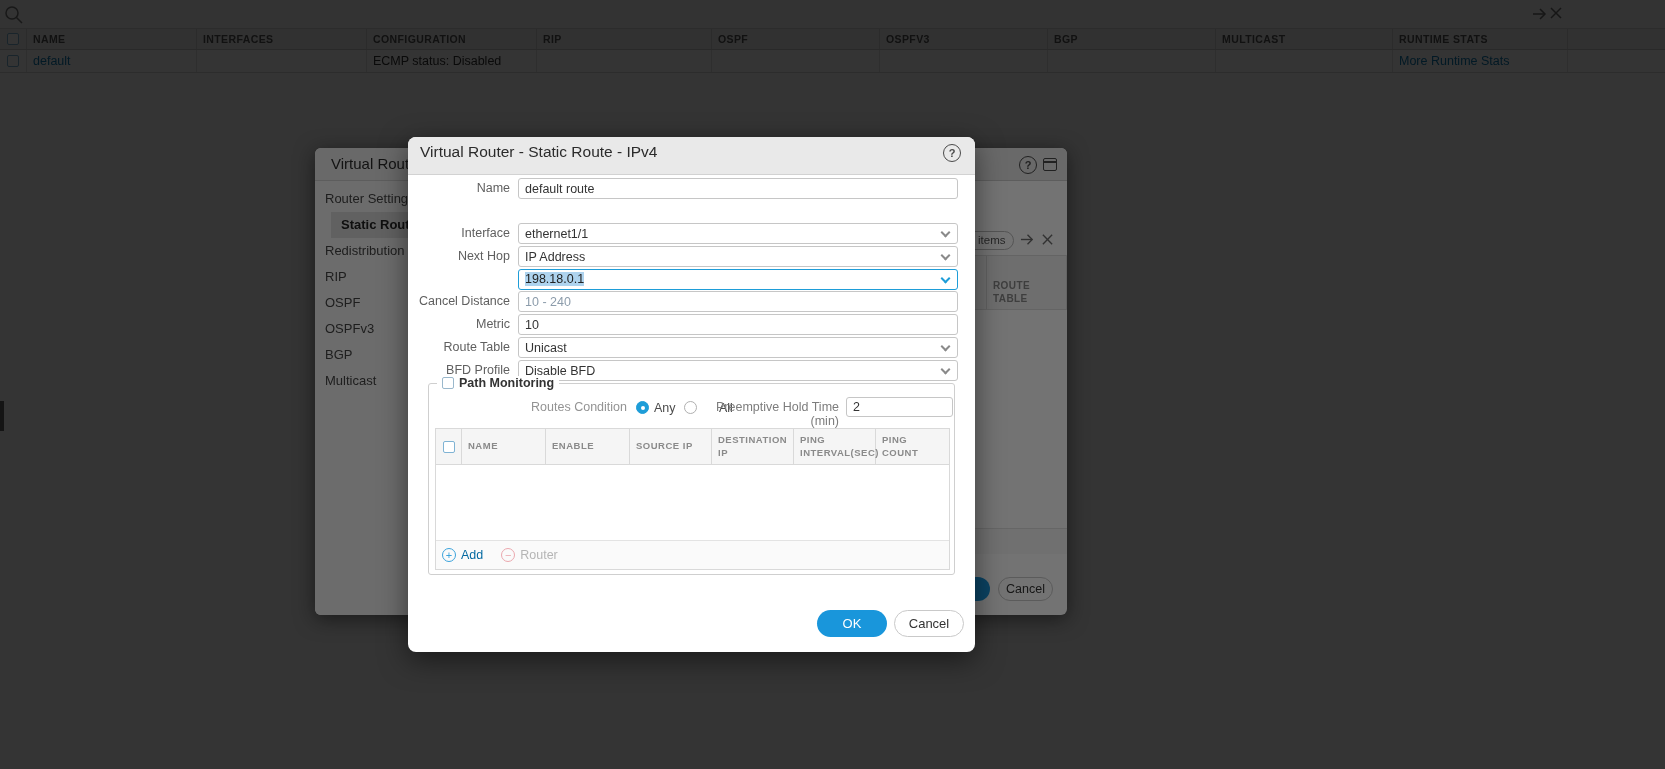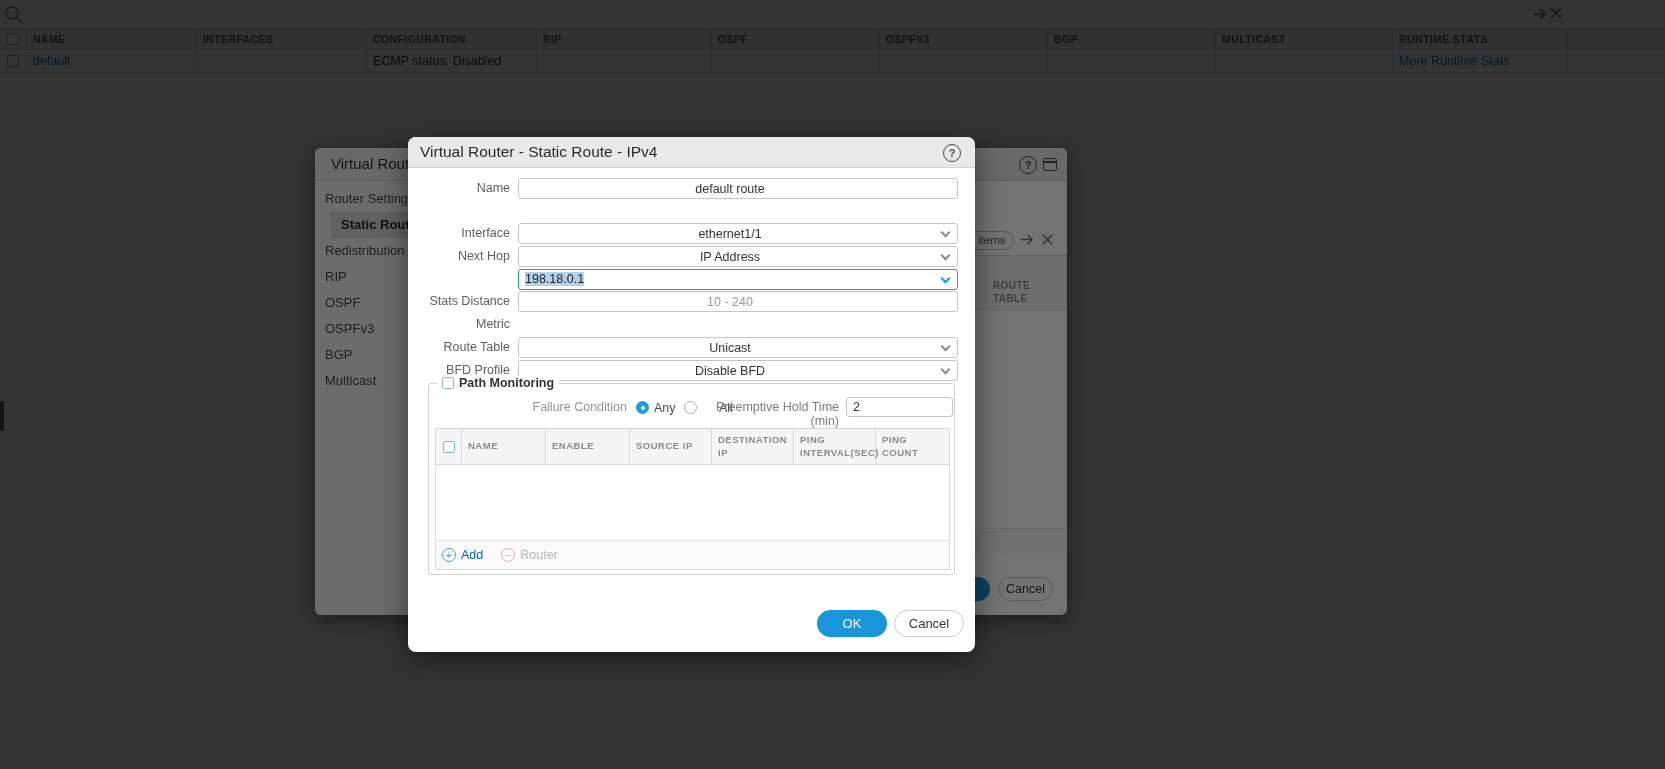--- a/index.html
+++ b/index.html
@@ -62,29 +62,29 @@
   .vr-footstrip{ position:absolute; left:161px; top:380px; width:591px; height:26px; background:#f8f8f8;
                  border-top:1px solid #e3e3e3; }
   .pillbtn{ position:absolute; height:24px; border-radius:12px; font-size:12.5px; text-align:center;
             line-height:24px; cursor:pointer; }
   .vr-ok{ left:620px; top:429px; width:55px; background:#1996db; color:#fff; }
   .vr-cancel{ left:683px; top:429px; width:55px; background:#fff; border:1px solid #c9c9c9; color:#333; line-height:22px; }
 
   
   .modal{ position:absolute; left:408px; top:137px; width:567px; height:515px; background:#fff;
           border-radius:8px; z-index:40; box-shadow:0 8px 28px rgba(0,0,0,.5); }
-  .m-head{ position:absolute; left:0; top:0; width:100%; height:31px; background:#e9e9e9;
+  .m-head{ position:absolute; left:0; top:0; width:100%; height:38px; background:#e9e9e9;
            border-bottom:1px solid #d2d2d2; border-radius:8px 8px 0 0; }
   .m-title{ position:absolute; left:12px; top:6px; font-size:15.5px; color:#2b2b2b; }
   .m-help{ position:absolute; left:535px; top:7px; }
   .frow{ position:absolute; left:0; width:100%; height:21px; }
   .flabel{ position:absolute; left:0; top:0; width:102px; text-align:right; line-height:21px;
            font-size:12.5px; color:#5f5f5f; white-space:nowrap; }
   .finput{ position:absolute; left:110px; top:0; width:440px; height:21px; border:1px solid #c6c6c6;
-           border-radius:3px; font:12.5px "Liberation Sans",sans-serif; color:#333; padding:0 22px 0 6px; background:#fff;text-align:center; }
+           border-radius:3px; font:12.5px "Liberation Sans",sans-serif; color:#333; padding:0 22px 0 6px; background:#fff; }
   .finput::placeholder{ color:#8c9cab; opacity:1; }
   .chev{ position:absolute; left:534px; top:6px; width:7px; height:7px; border-left:2px solid #8a8a8a;
          border-bottom:2px solid #8a8a8a; transform:rotate(-45deg); cursor:pointer; }
   .chev.blue{ border-color:#1e9dd8; }
   .ipbox{ position:absolute; left:110px; top:0; width:440px; height:21px; border:1px solid #1e9dd8;
           border-radius:3px; background:#fff; font-size:12.5px; color:#222; line-height:19px; padding-left:6px; }
   .ipbox .selhl{ background:#aed3ee; }
   .fieldset{ position:absolute; left:20px; top:246px; width:527px; height:192px;
              border:1px solid #cfcfcf; border-radius:3px; }
   .legend{ position:absolute; left:8px; top:-8px; background:#fff; padding:0 5px; display:flex;
@@ -248,43 +248,44 @@
     <div class="frow" style="top:109px">
       <span class="flabel">Next Hop</span>
       <input class="finput" value="IP Address" style="">
       <span class="chev"></span>
     </div>
     <div class="frow" style="top:132px">
       <div class="ipbox"><span class="selhl">198.18.0.1</span></div>
       <span class="chev blue"></span>
     </div>
     <div class="frow" style="top:154px">
-      <span class="flabel">Stats Distance</span>
+      <span class="flabel">Cancel Distance</span>
       <input class="finput" placeholder="10 - 240" style="">
     </div>
     <div class="frow" style="top:177px">
       <span class="flabel">Metric</span>
+      <input class="finput" value="10" style="">
     </div>
     <div class="frow" style="top:200px">
       <span class="flabel">Route Table</span>
       <input class="finput" value="Unicast" style="">
       <span class="chev"></span>
     </div>
     <div class="frow" style="top:223px">
       <span class="flabel">BFD Profile</span>
       <input class="finput" value="Disable BFD" style="">
       <span class="chev"></span>
     </div>
 
     <div class="fieldset">
       <div class="legend">
         <span class="cbx"></span>
         <span class="legend-txt">Path Monitoring</span>
       </div>
-      <span class="fc-label">Failure Condition</span>
+      <span class="fc-label">Routes Condition</span>
       <span class="radio on" style="left:207px; top:17px;"></span>
       <span class="rlabel" style="left:225px;">Any</span>
       <span class="radio" style="left:255px; top:17px;"></span>
       <span class="rlabel" style="left:290px;">All</span>
       <span class="pht-label">Preemptive Hold Time (min)</span>
       <input class="pht-input" value="2" style="">
 
       <div class="pm-grid">
         <div class="pm-head">
           <div class="pm-hc" style="width:26px; justify-content:center;">

